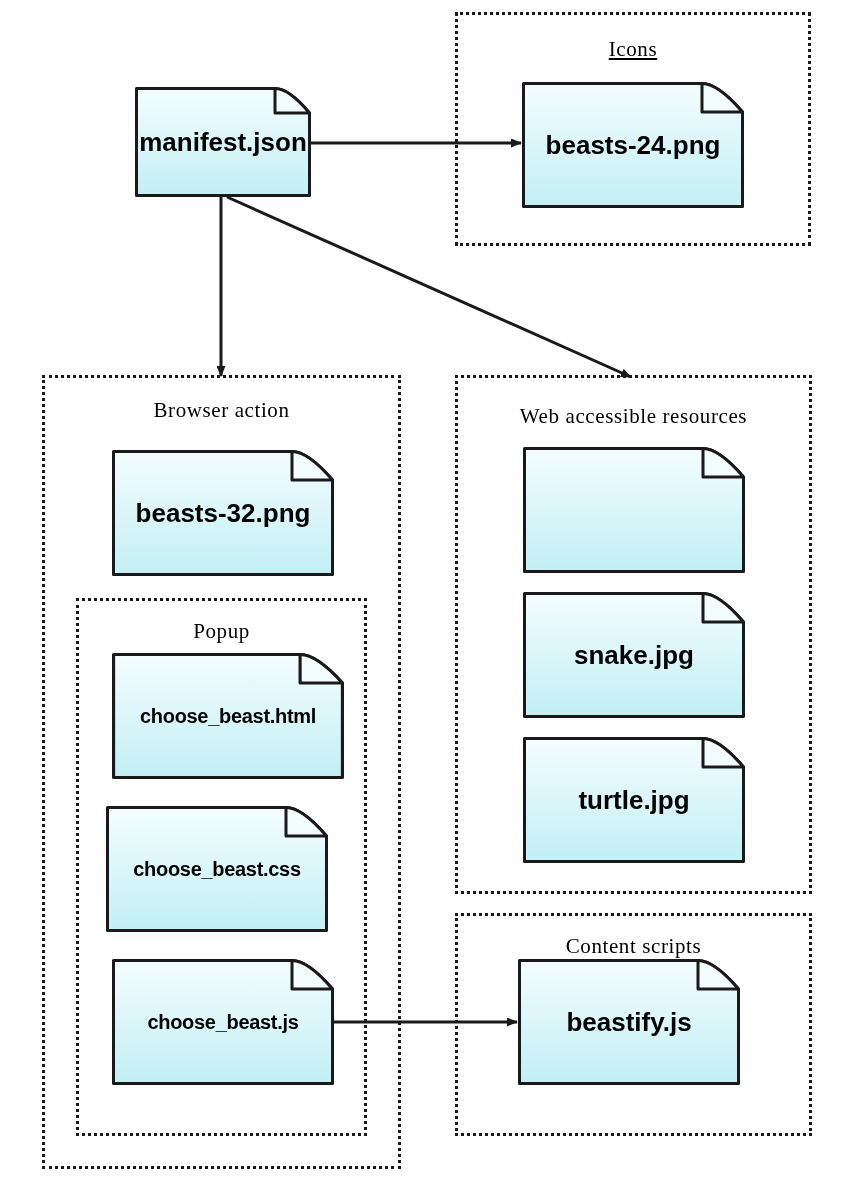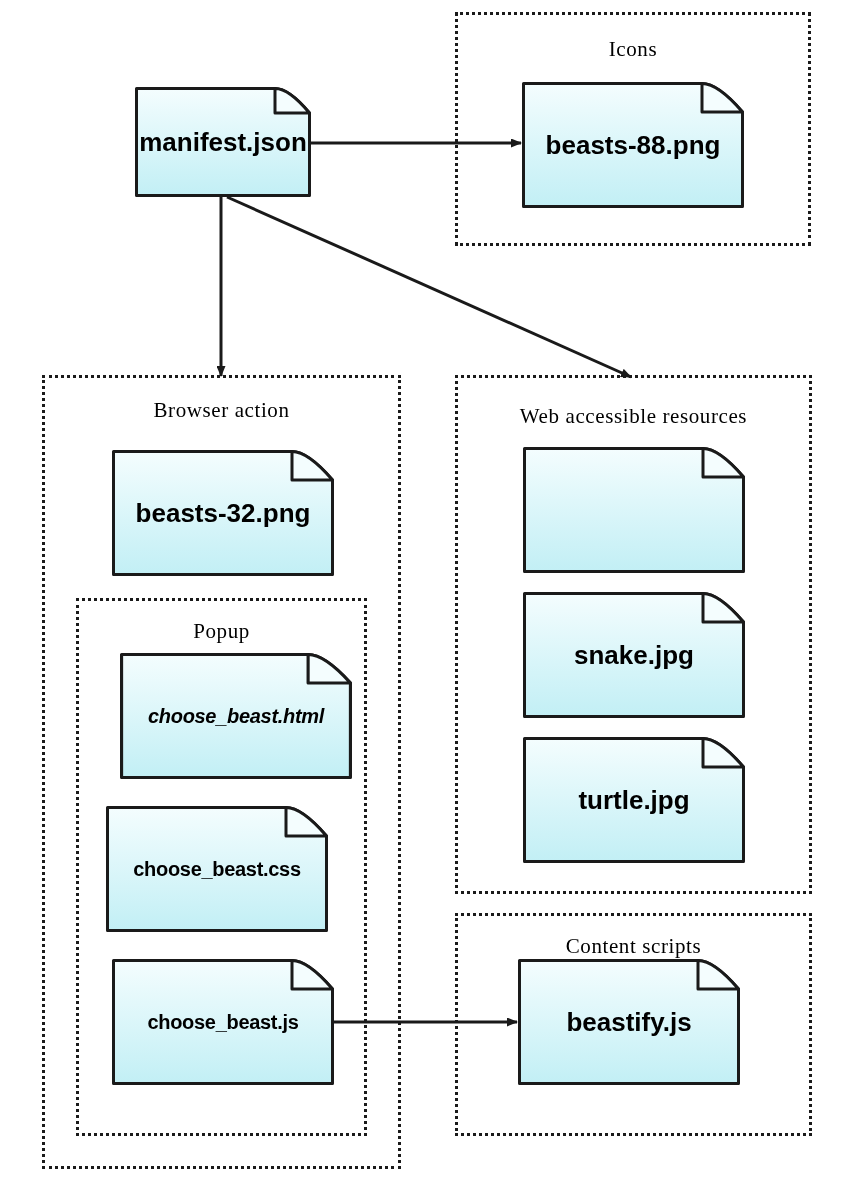--- a/index.html
+++ b/index.html
@@ -76,21 +76,21 @@
     pointer-events: none;
     z-index: 5;
   }
 </style>
 </head>
 <body>
 
 <div id="canvas">
 
   <div class="group" style="left:455px; top:12px; width:356px; height:234px;">
-    <div class="group-title" style="top:22px;">Icons</div>
+    <div class="group-title" style="top:22px;text-decoration:underline;">Icons</div>
   </div>
 
   <div class="group" style="left:42px; top:375px; width:359px; height:794px;">
     <div class="group-title" style="top:20px;">Browser action</div>
   </div>
 
   <div class="group" style="left:76px; top:598px; width:291px; height:538px;">
     <div class="group-title" style="top:18px;">Popup</div>
   </div>
 
@@ -120,38 +120,38 @@
     <svg viewBox="0 0 222 126" preserveAspectRatio="none">
       <defs>
         <linearGradient id="gb48" x1="0" y1="0" x2="0" y2="1">
           <stop offset="0%" stop-color="#f4fdfe"></stop>
           <stop offset="100%" stop-color="#c2eff5"></stop>
         </linearGradient>
       </defs>
       <path d="M1.5,1.5 H180 Q196,1.5 220.5,30 V124.5 H1.5 Z" fill="url(#gb48)" stroke="#1a1a1a" stroke-width="3" stroke-linejoin="round"></path>
       <path d="M180,1.5 V30 H220.5 Q196,1.5 180,1.5 Z" fill="#f4fdfe" stroke="#1a1a1a" stroke-width="3" stroke-linejoin="round"></path>
     </svg>
-    <div class="label">beasts-88.png</div>
+    <div class="label">beasts-24.png</div>
   </div>
 
   <div class="filenode" style="left:112px; top:450px; width:222px; height:126px;">
     <svg viewBox="0 0 222 126" preserveAspectRatio="none">
       <defs>
         <linearGradient id="gb32" x1="0" y1="0" x2="0" y2="1">
           <stop offset="0%" stop-color="#f4fdfe"></stop>
           <stop offset="100%" stop-color="#c2eff5"></stop>
         </linearGradient>
       </defs>
       <path d="M1.5,1.5 H180 Q196,1.5 220.5,30 V124.5 H1.5 Z" fill="url(#gb32)" stroke="#1a1a1a" stroke-width="3" stroke-linejoin="round"></path>
       <path d="M180,1.5 V30 H220.5 Q196,1.5 180,1.5 Z" fill="#f4fdfe" stroke="#1a1a1a" stroke-width="3" stroke-linejoin="round"></path>
     </svg>
     <div class="label">beasts-32.png</div>
   </div>
 
-  <div class="filenode" style="left:120px; top:653px; width:232px; height:126px;font-style:italic;">
+  <div class="filenode" style="left:112px; top:653px; width:232px; height:126px;">
     <svg viewBox="0 0 222 126" preserveAspectRatio="none">
       <defs>
         <linearGradient id="gch" x1="0" y1="0" x2="0" y2="1">
           <stop offset="0%" stop-color="#f4fdfe"></stop>
           <stop offset="100%" stop-color="#c2eff5"></stop>
         </linearGradient>
       </defs>
       <path d="M1.5,1.5 H180 Q196,1.5 220.5,30 V124.5 H1.5 Z" fill="url(#gch)" stroke="#1a1a1a" stroke-width="3" stroke-linejoin="round"></path>
       <path d="M180,1.5 V30 H220.5 Q196,1.5 180,1.5 Z" fill="#f4fdfe" stroke="#1a1a1a" stroke-width="3" stroke-linejoin="round"></path>
     </svg>

